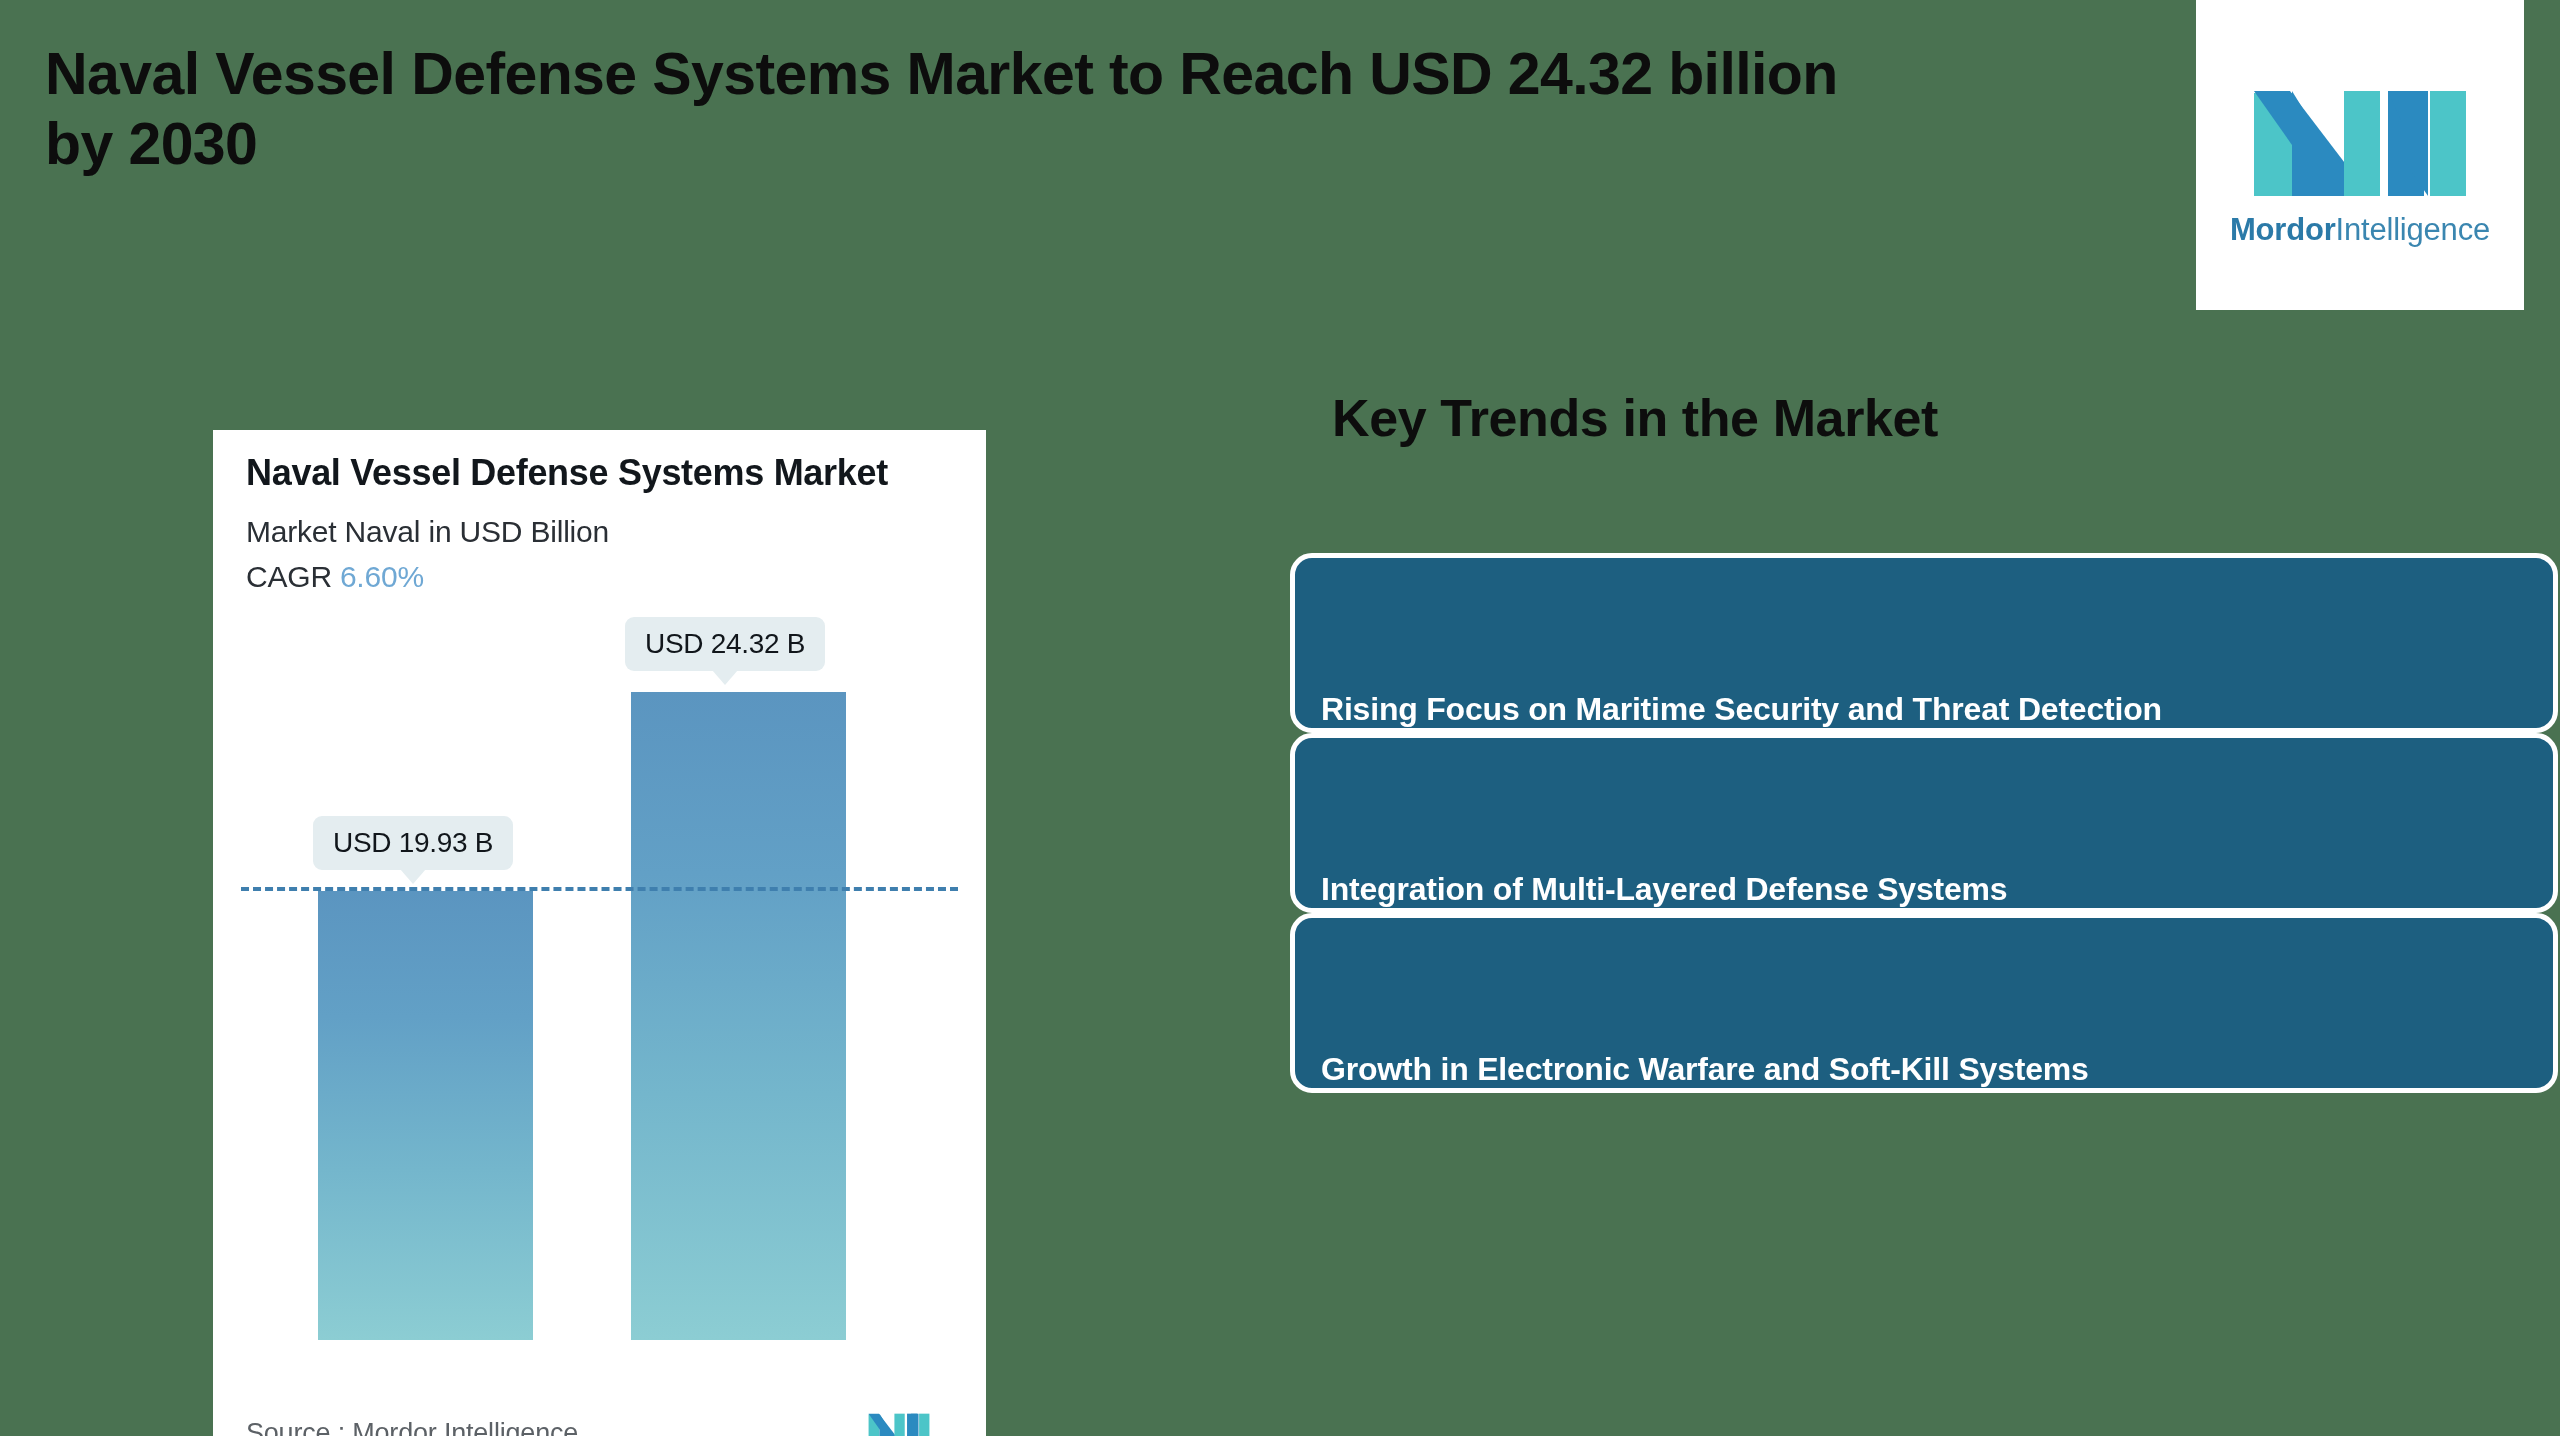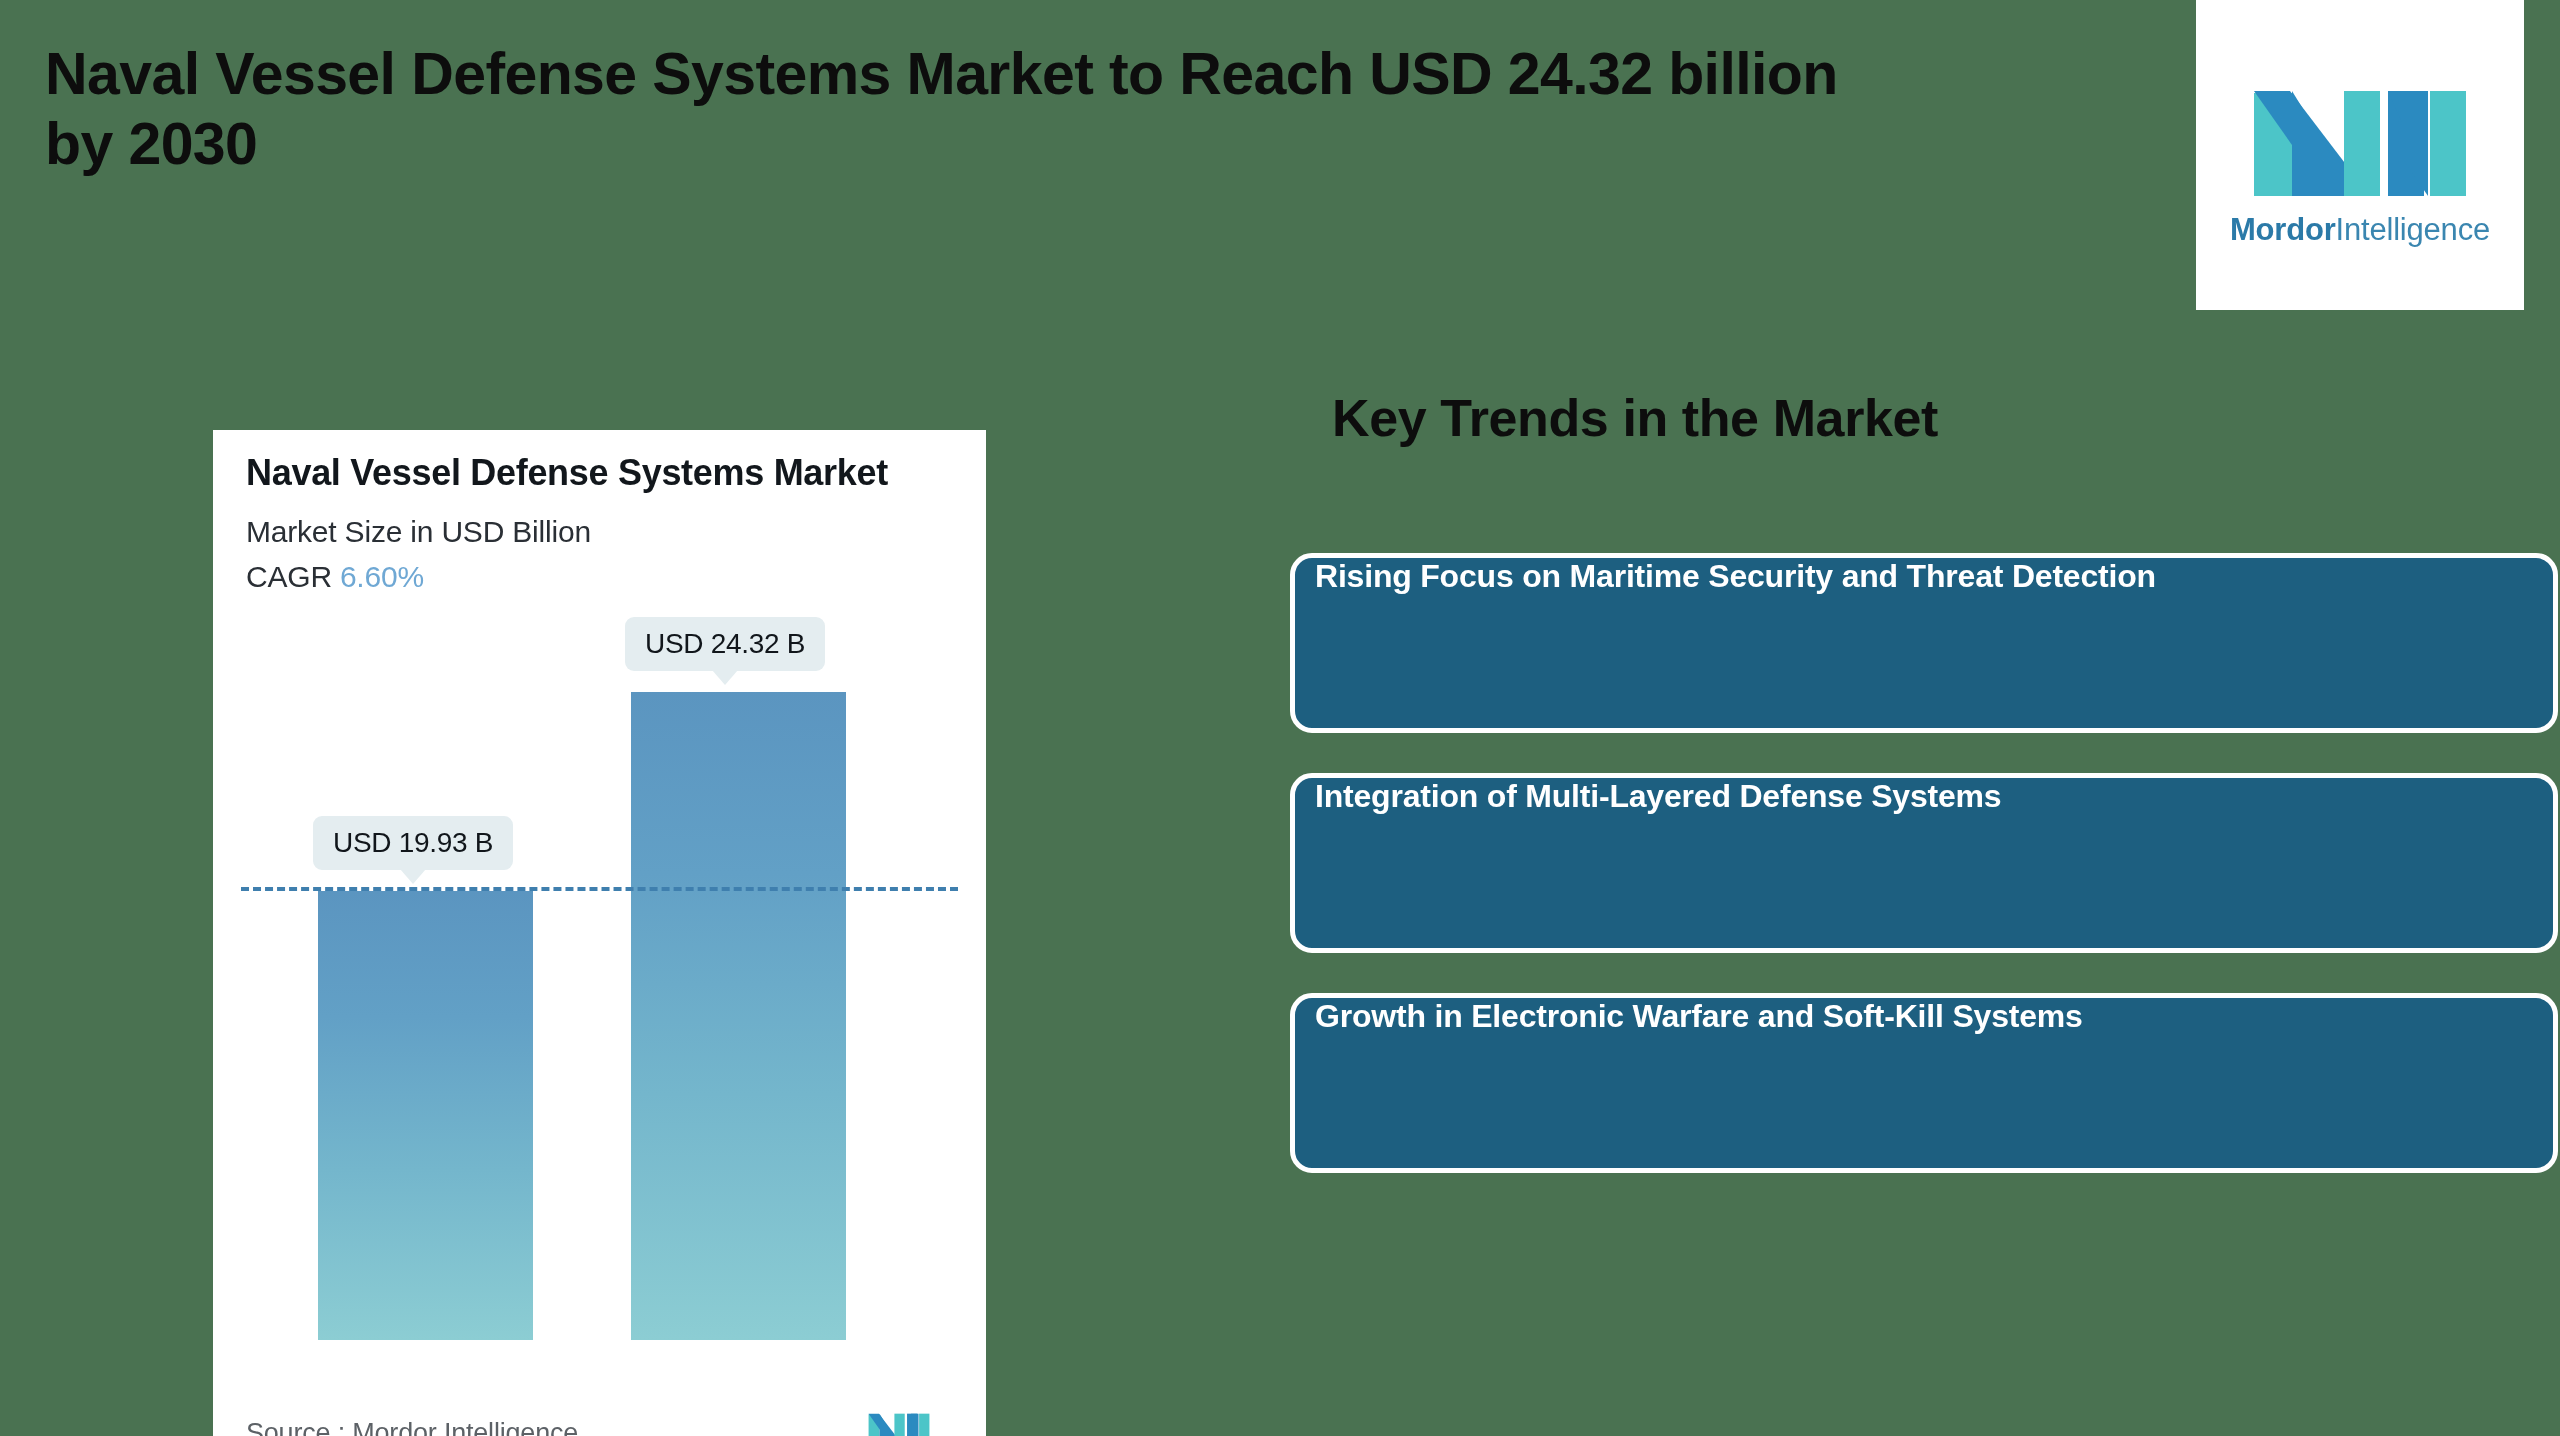--- a/index.html
+++ b/index.html
@@ -173,27 +173,26 @@
   #trend-list {
     position: absolute;
     left: 1290px;
     top: 553px;
     width: 1268px;
   }
   .trend-card {
     position: relative;
     box-sizing: border-box;
     height: 180px;
-    margin-bottom: 40px;
     background: #1d5f80;
     border: 5px solid #ffffff;
     border-radius: 22px;
     display: flex;
-    align-items: flex-start;
-    padding-left: 20px;
+    align-items: flex-end;
+    padding-left: 26px;
   }
   .trend-card-label {
     font-size: 32px;
     font-weight: bold;
     color: #ffffff;
     letter-spacing: -0.2px;
     white-space: nowrap;
   }
 </style>
 </head>
@@ -214,21 +213,21 @@
     <polygon points="178,28 214,28 214,133 178,133" fill="#4cc5c8"></polygon>
     <polygon points="150,28 176,28 176,133 150,95" fill="#2b8ac0"></polygon>
   </svg>
   <div id="logo-wordmark">
     <span class="bold">Mordor</span><span class="light">Intelligence</span>
   </div>
 </div>
 
 <div id="chart-card">
   <div id="chart-title">Naval Vessel Defense Systems Market</div>
-  <div id="chart-subtitle">Market Size in USD Billion</div>
+  <div id="chart-subtitle">Market Naval in USD Billion</div>
   <div id="cagr-row">
     <span>CAGR</span><span id="cagr-value">6.60%</span>
   </div>
 
   <div id="plot">
     <div class="bar" id="bar-2025"></div>
     <div class="bar" id="bar-2030"></div>
     <div id="dash-line"></div>
     <div class="value-badge" id="badge-2025">USD 19.93 B</div>
     <div class="value-badge" id="badge-2030">USD 24.32 B</div>

